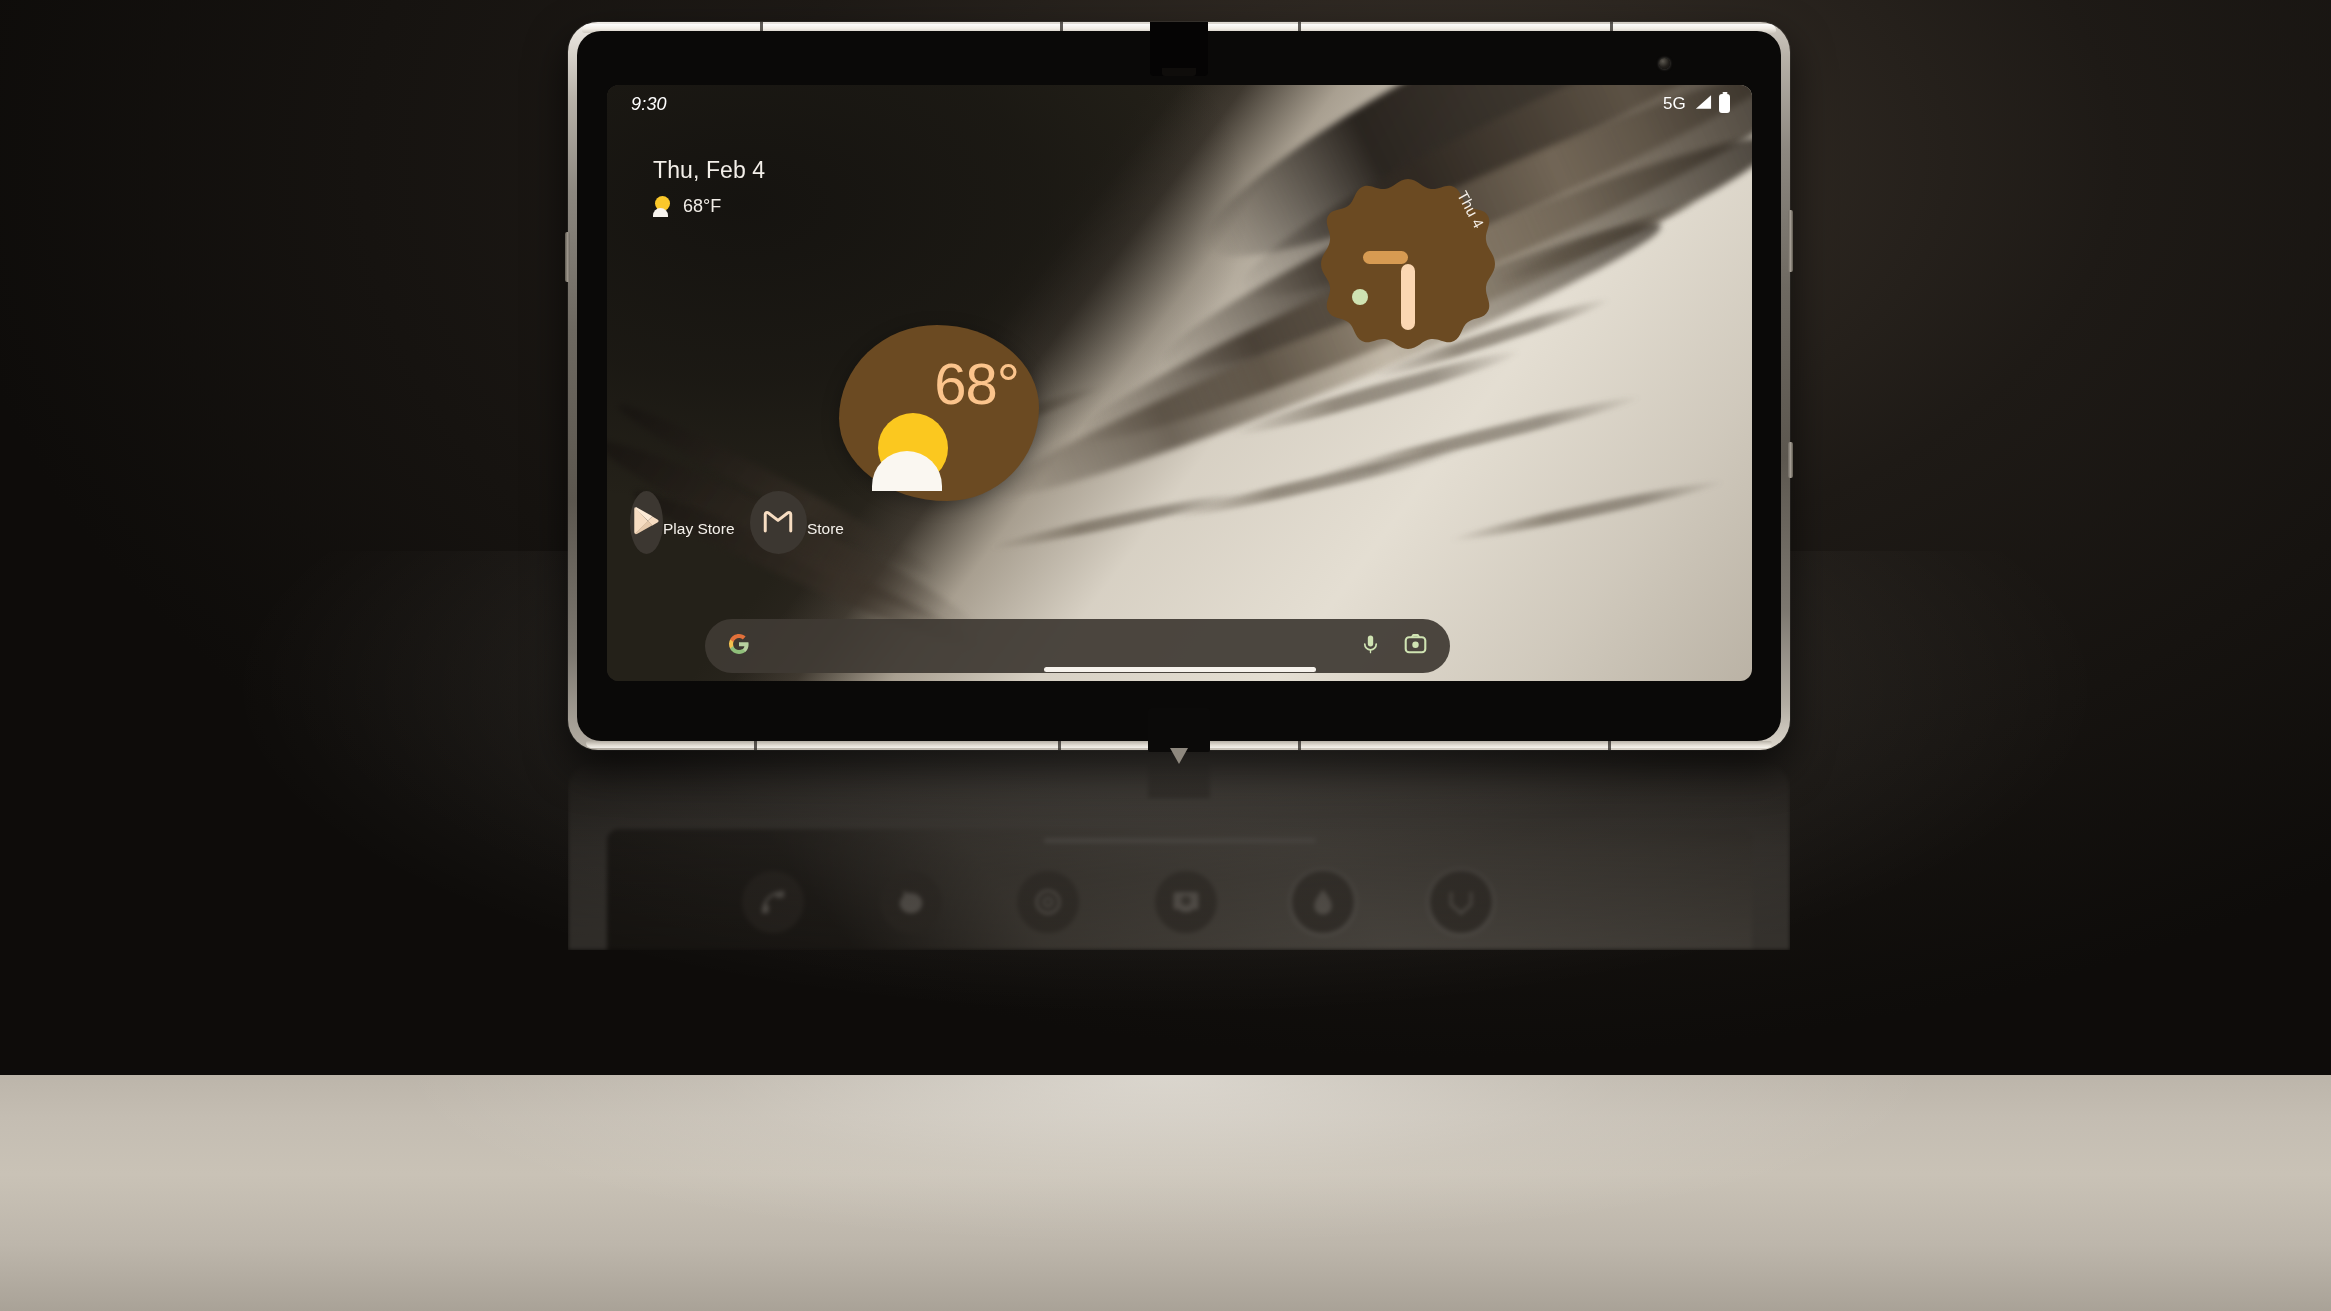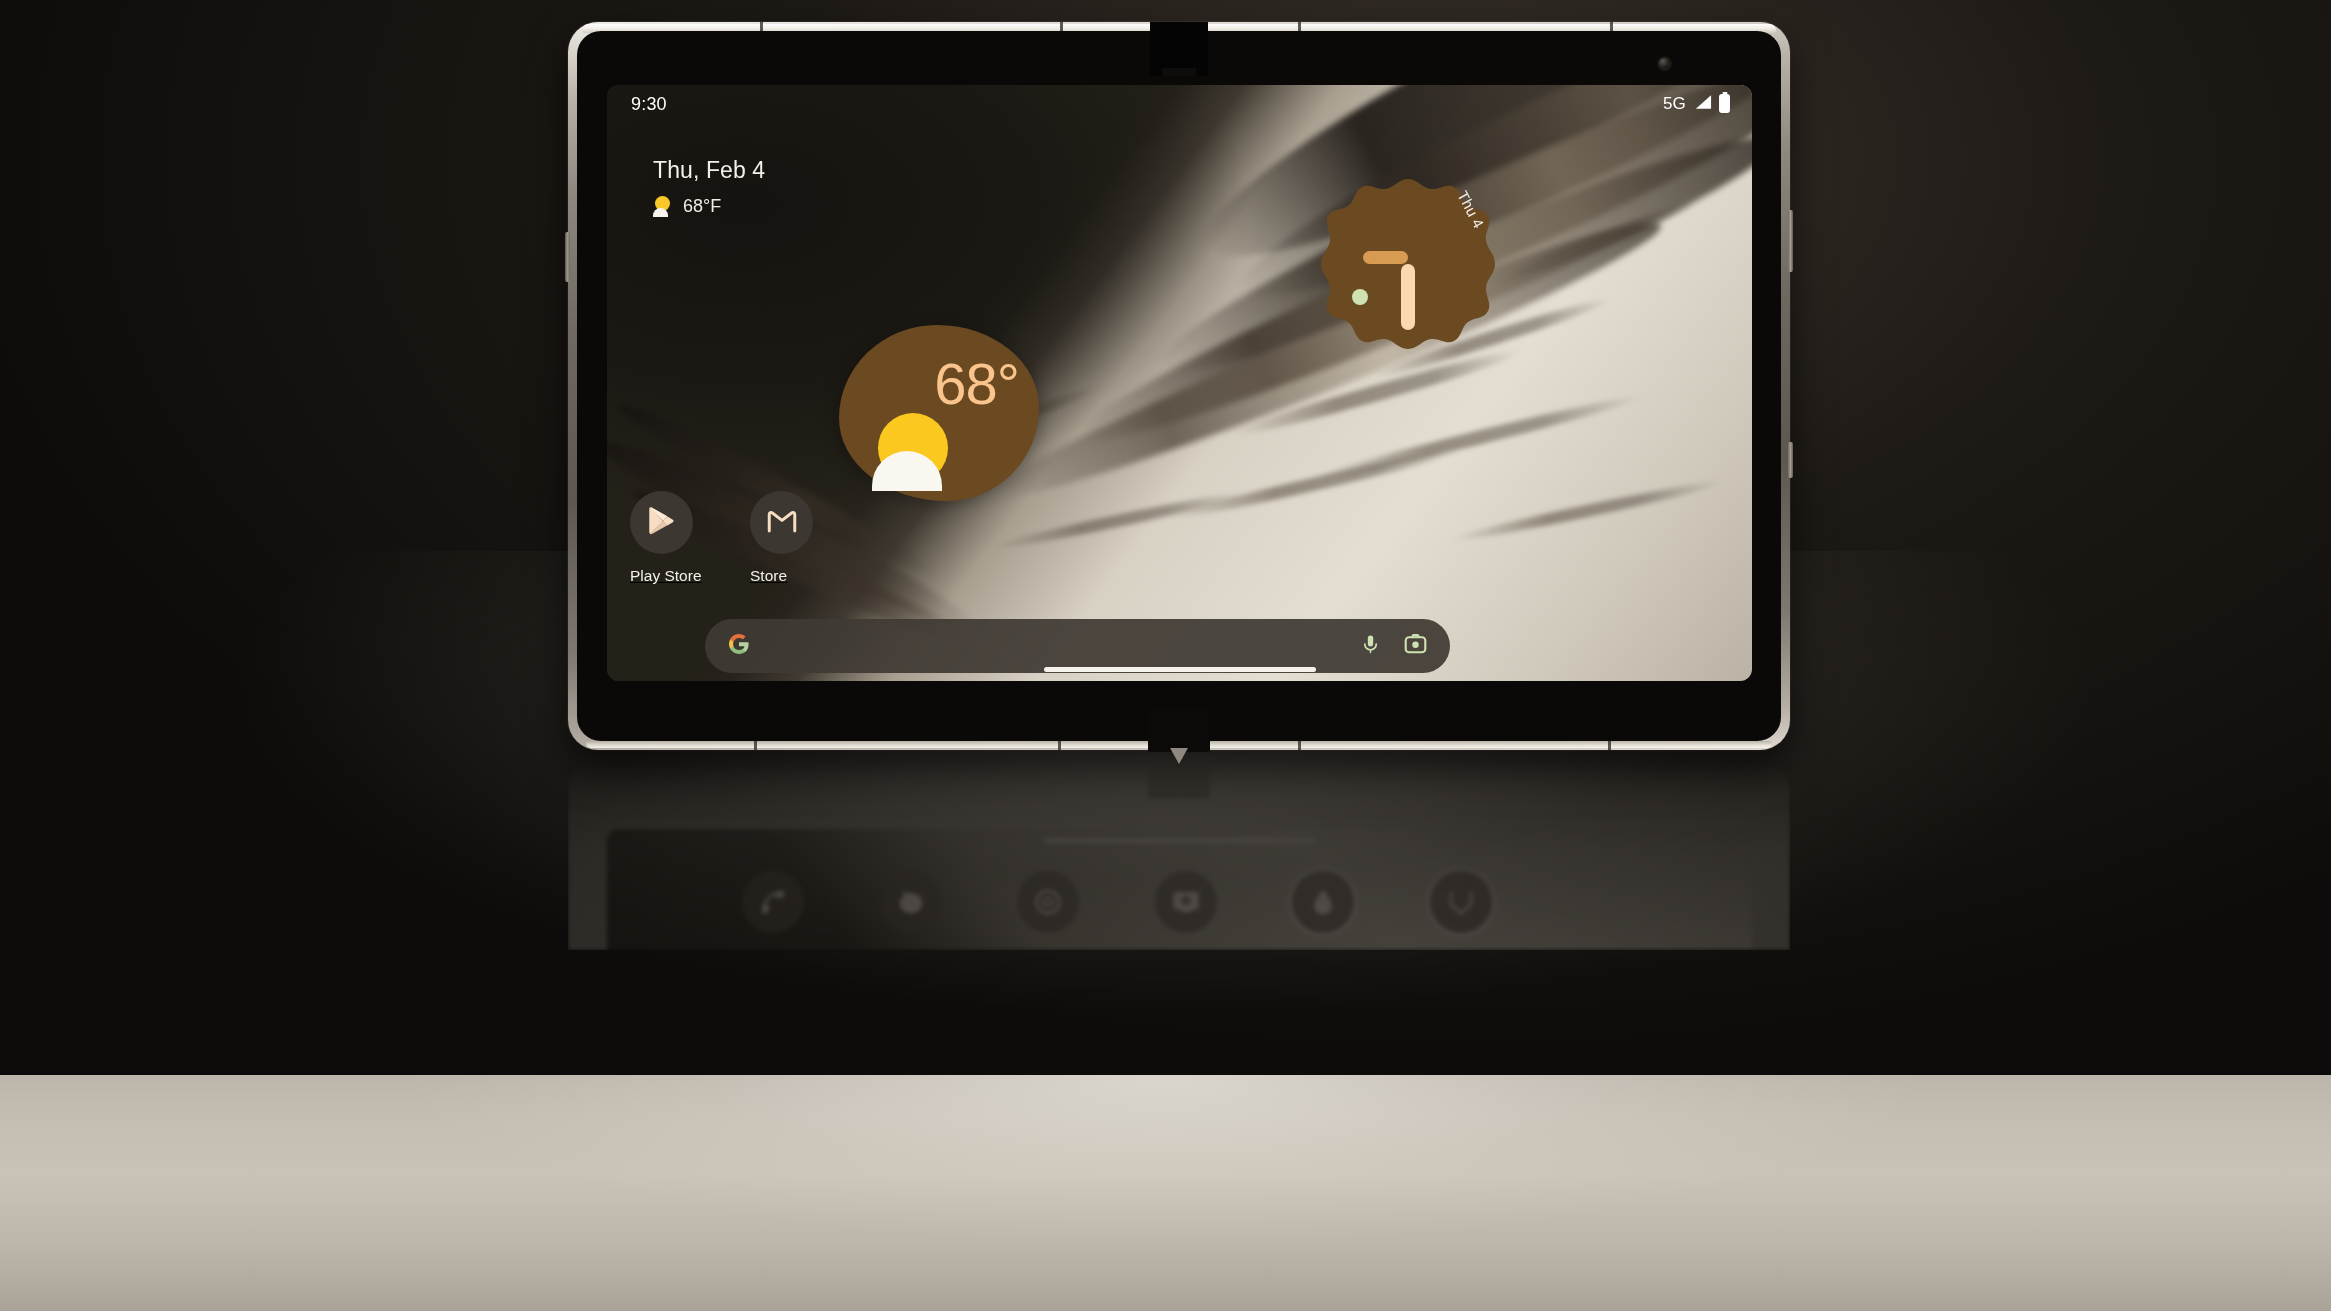--- a/index.html
+++ b/index.html
@@ -158,21 +158,21 @@
     position:absolute; inset:0;
     background:radial-gradient(ellipse 700px 420px at 12% 20%, rgba(20,18,15,0.92) 0%, rgba(20,18,15,0.55) 42%, rgba(20,18,15,0) 72%);
   }
 
   
   .statusbar {
     position:absolute; left:0; right:0; top:0; height:38px;
     display:flex; align-items:center; justify-content:space-between;
     padding:0 22px 0 24px; z-index:20;
   }
-  .sb-time { color:#ffffff; font-size:18px; letter-spacing:.2px; font-weight:500; }
+  .sb-time { color:#ffffff; font-size:18px; letter-spacing:.2px; font-weight:500;font-style:italic; }
   .sb-right { display:flex; align-items:flex-start; gap:7px; }
   .sb-5g { color:#fff; font-size:17px; font-weight:500; letter-spacing:.2px; }
   .sig { width:19px; height:16px; }
   .batt { width:11px; height:19px; border:2px solid #fff; border-radius:3px; position:relative; background:#fff; }
   .batt:before { content:""; position:absolute; left:50%; transform:translateX(-50%); top:-4px; width:5px; height:2px; background:#fff; border-radius:1px; }
 
   
   .glance { position:absolute; left:46px; top:72px; z-index:20; }
   .glance-date { color:#f3efe9; font-size:23px; letter-spacing:.1px; font-weight:400; }
   .glance-weather { display:flex; gap:9px; margin-top:12px; }
@@ -207,21 +207,21 @@
     transform:rotate(62deg); transform-origin:center;
     letter-spacing:.3px;
   }
   .clk-dot { position:absolute; left:31px; top:112px; width:16px; height:16px; border-radius:50%; background:#cfe3b2; }
   .hand { position:absolute; border-radius:9px; transform-origin:0% 50%; }
   .hand.hour { left:87px; top:74px; width:45px; height:13px; background:#d79b52; transform:rotate(180deg); }
   .hand.minute { left:87px; top:80px; width:66px; height:14px; background:#fbd7b2; transform:rotate(90deg); }
 
   
   .apps { position:absolute; left:23px; top:406px; display:flex; gap:26px; z-index:20; }
-  .app { width:94px; display:flex; flex-direction:column; align-items:flex-start;text-decoration:underline; }
+  .app { width:94px; display:flex; align-items:center; }
   .app-circ {
     width:63px; height:63px; border-radius:50%;
     background:#3c3731;
     display:flex; align-items:center; justify-content:center;
   }
   .app-label { margin-top:13px; color:#f4f0ea; font-size:15.5px; font-weight:400; white-space:nowrap; }
 
   
   .searchbar {
     position:absolute; left:98px; top:534px; width:745px; height:54px;

